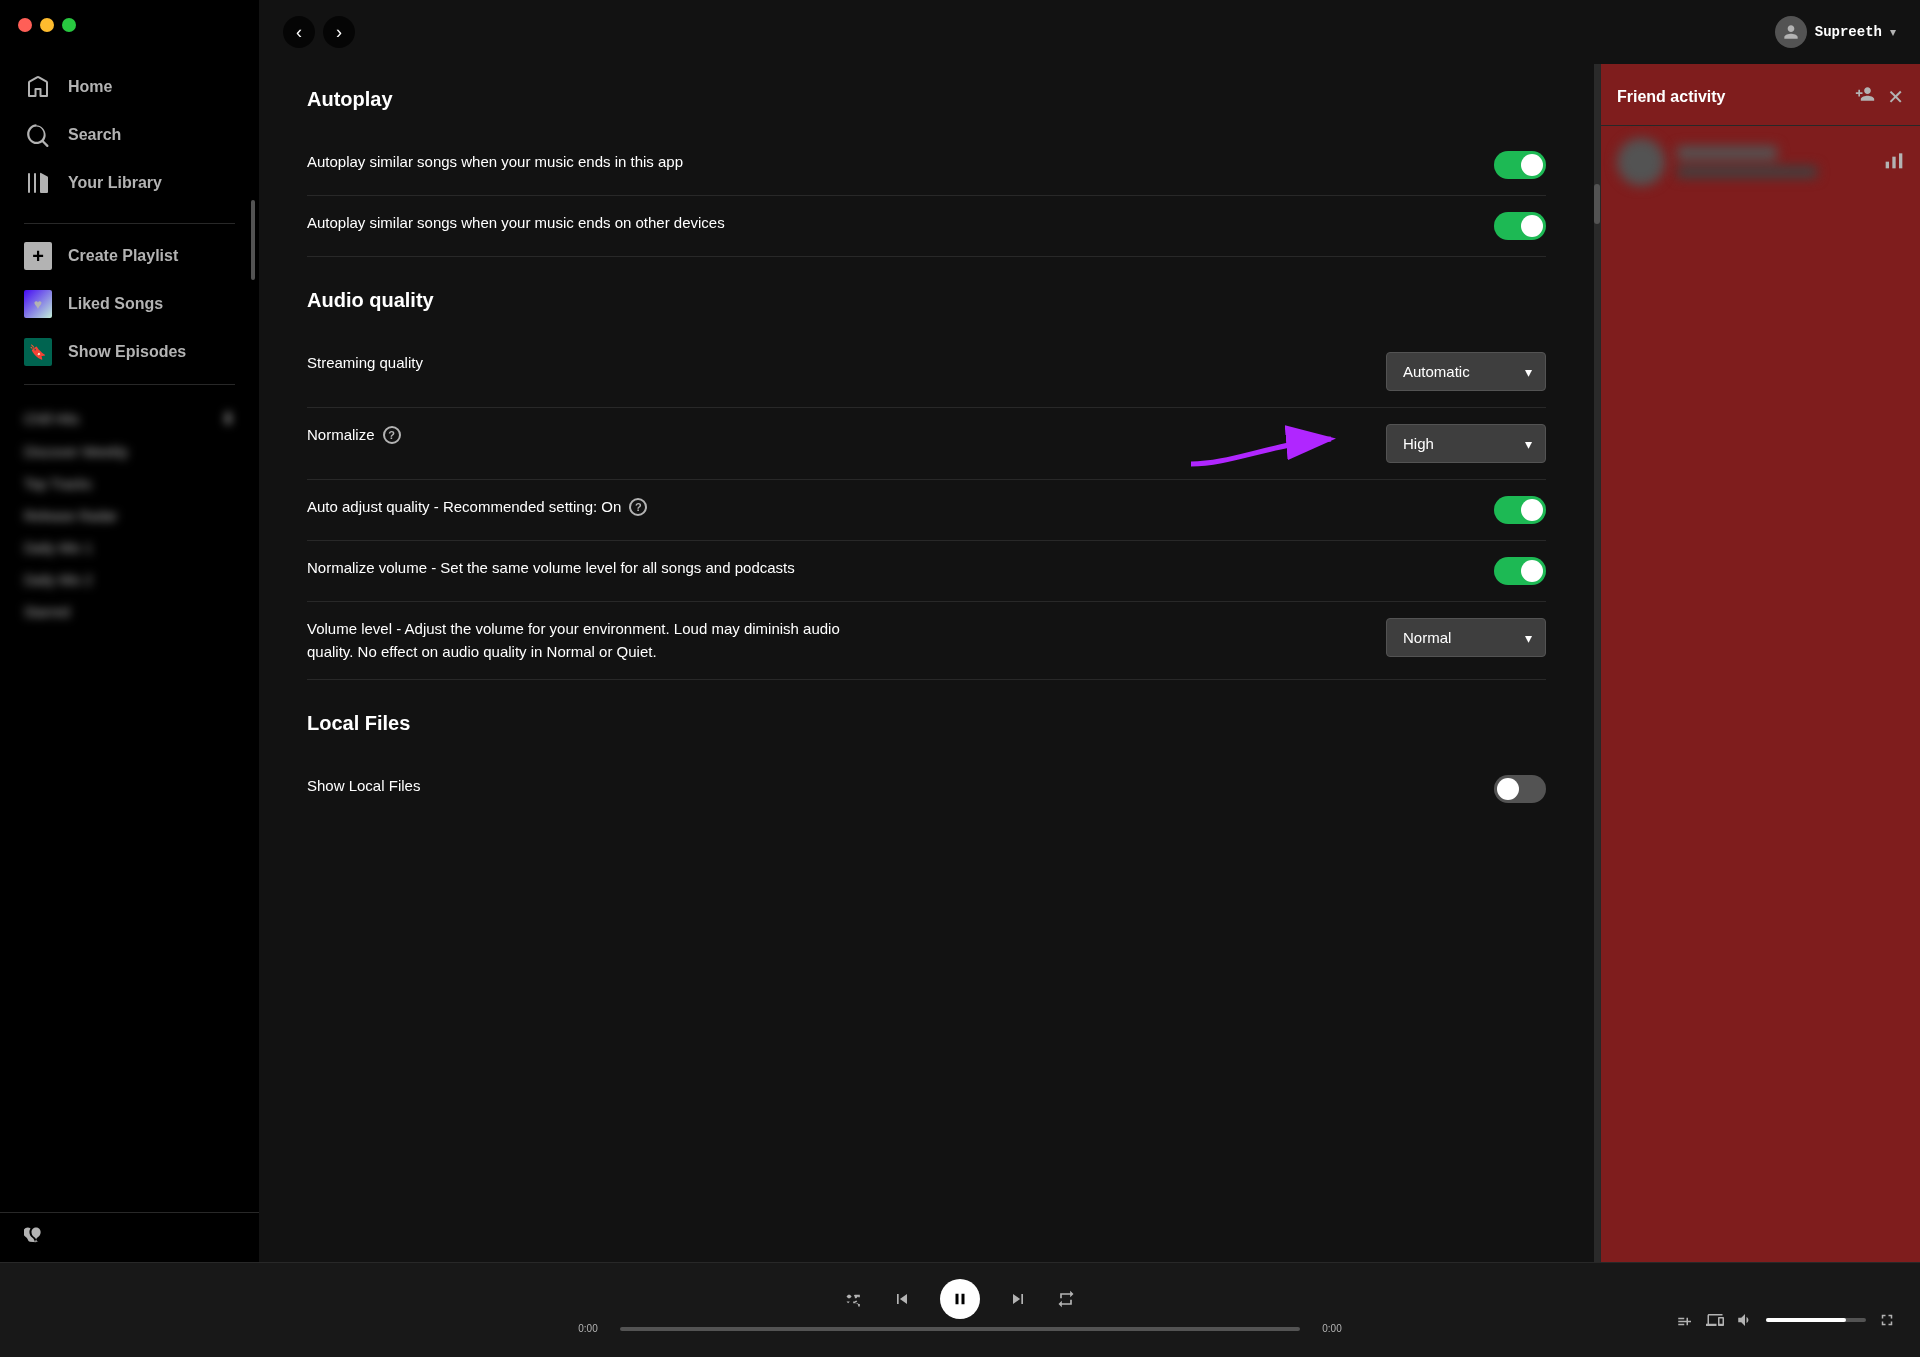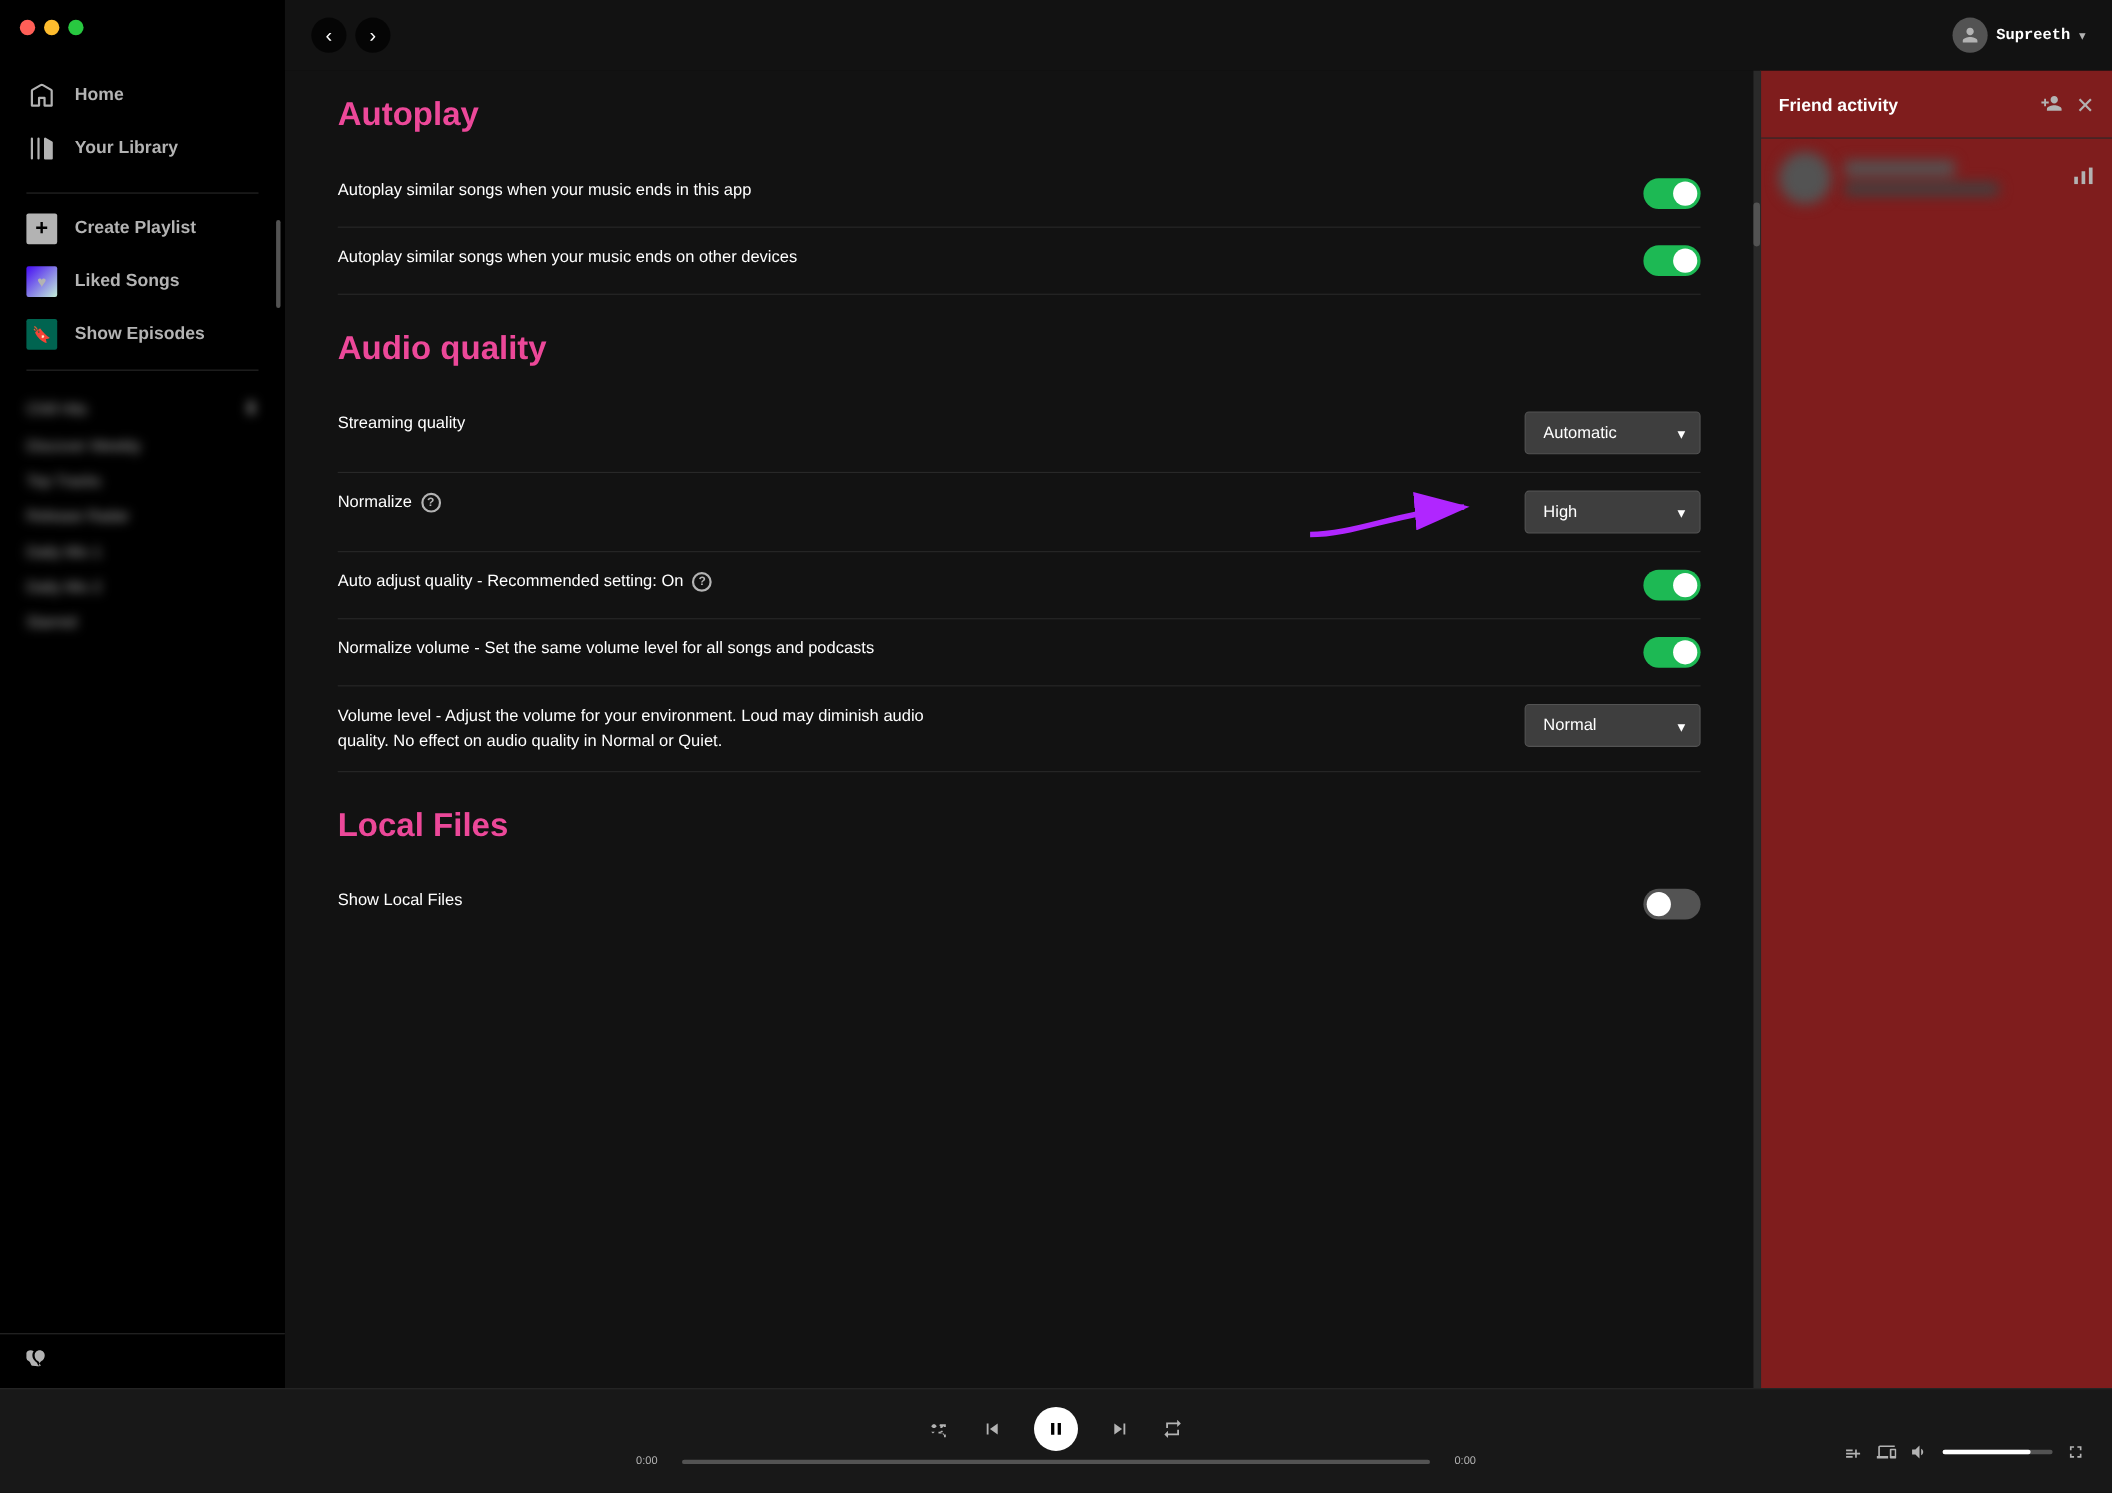--- a/index.html
+++ b/index.html
@@ -240,23 +240,23 @@
       padding: 24px 48px;
       background: #121212;
       scrollbar-width: thin;
       scrollbar-color: #535353 transparent;
     }
     .settings-panel::-webkit-scrollbar { width: 6px; }
     .settings-panel::-webkit-scrollbar-track { background: transparent; }
     .settings-panel::-webkit-scrollbar-thumb { background: #535353; border-radius: 3px; }
 
     .section-title {
-      font-size: 30px;
+      font-size: 20px;
       font-weight: 700;
-      color: #ec4899;
+      color: #ffffff;
       margin-bottom: 24px;
     }
 
     .setting-row {
       display: flex;
       align-items: flex-start;
       justify-content: space-between;
       padding: 16px 0;
       border-bottom: 1px solid #282828;
     }
@@ -522,20 +522,28 @@
 
   <div class="sidebar">
     <div class="nav-section">
       <div class="nav-item">
         <div class="nav-icon">
           <svg width="24" height="24" viewBox="0 0 24 24" fill="#b3b3b3">
             <path d="M12.5 3.247a1 1 0 0 0-1 0L4 7.577V20h4.5v-6a1 1 0 0 1 1-1h5a1 1 0 0 1 1 1v6H20V7.577l-7.5-4.33zm-2-1.732a3 3 0 0 1 3 0l7.5 4.33a2 2 0 0 1 1 1.732V21a1 1 0 0 1-1 1h-6.5a1 1 0 0 1-1-1v-6h-3v6a1 1 0 0 1-1 1H3a1 1 0 0 1-1-1V7.577a2 2 0 0 1 1-1.732l7.5-4.33z"></path>
           </svg>
         </div>
         <span>Home</span>
+      </div>
+      <div class="nav-item">
+        <div class="nav-icon">
+          <svg width="24" height="24" viewBox="0 0 24 24" fill="#b3b3b3">
+            <path d="M10.533 1.279c-5.18 0-9.407 4.927-9.407 9.909 0 4.98 4.226 9.909 9.407 9.909 2.13 0 4.09-.67 5.693-1.808l4.347 4.347c.444.444 1.158.444 1.601 0 .444-.444.444-1.158 0-1.601l-4.347-4.347c1.139-1.603 1.808-3.563 1.808-5.5 0-4.98-4.226-9.909-9.402-9.909zm0 2.259c3.827 0 7.148 3.435 7.148 7.65s-3.321 7.65-7.148 7.65c-3.83 0-7.148-3.435-7.148-7.65s3.318-7.65 7.148-7.65z"></path>
+          </svg>
+        </div>
+        <span>Search</span>
       </div>
       <div class="nav-item">
         <div class="nav-icon">
           <svg width="24" height="24" viewBox="0 0 24 24" fill="#b3b3b3">
             <path d="M3 22a1 1 0 0 1-1-1V3a1 1 0 0 1 2 0v18a1 1 0 0 1-1 1zM15.5 2.134A1 1 0 0 0 14 3v18a1 1 0 0 0 1 1h6a1 1 0 0 0 1-1V6.464a1 1 0 0 0-.5-.866l-6-3.464zM9 2a1 1 0 0 0-1 1v18a1 1 0 1 0 2 0V3a1 1 0 0 0-1-1z"></path>
           </svg>
         </div>
         <span>Your Library</span>
       </div>
     </div>

